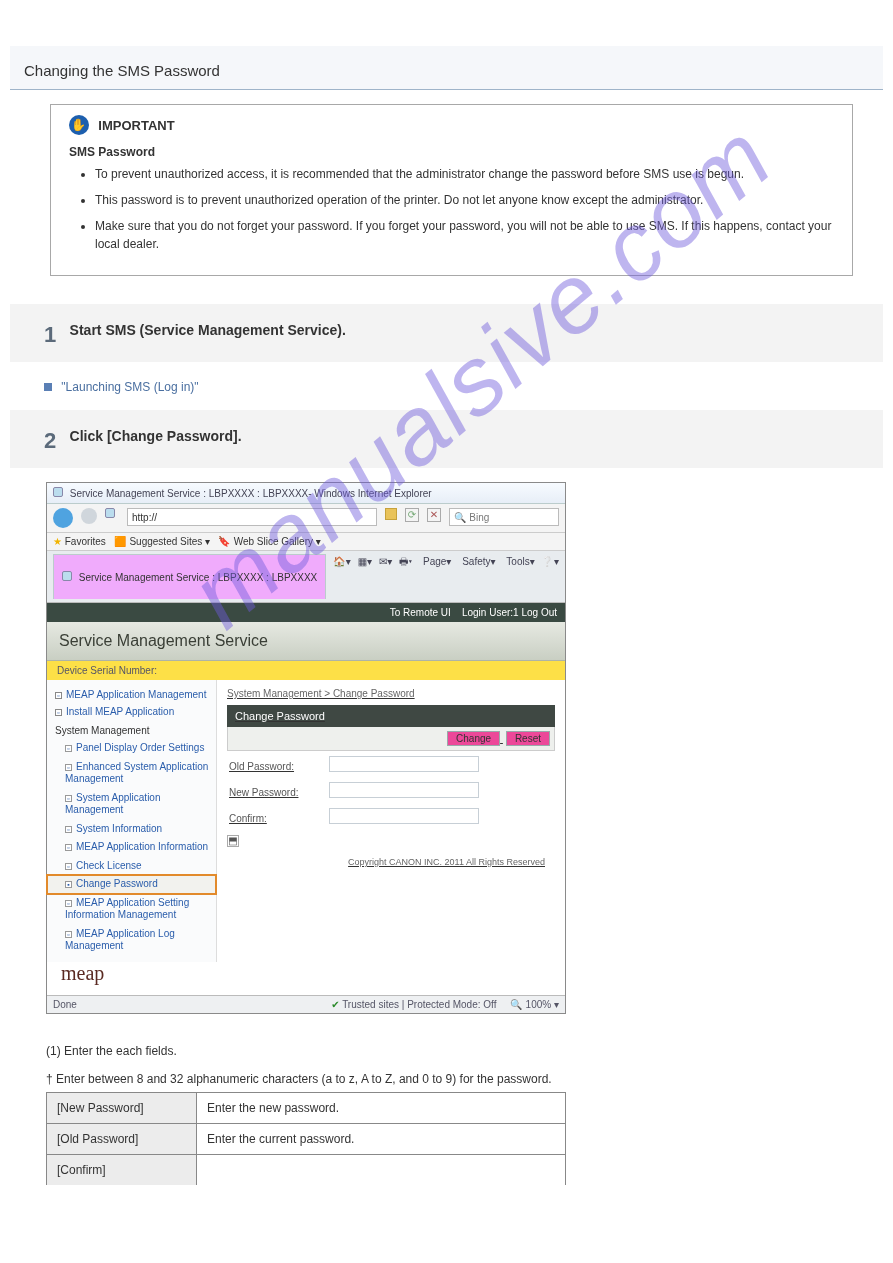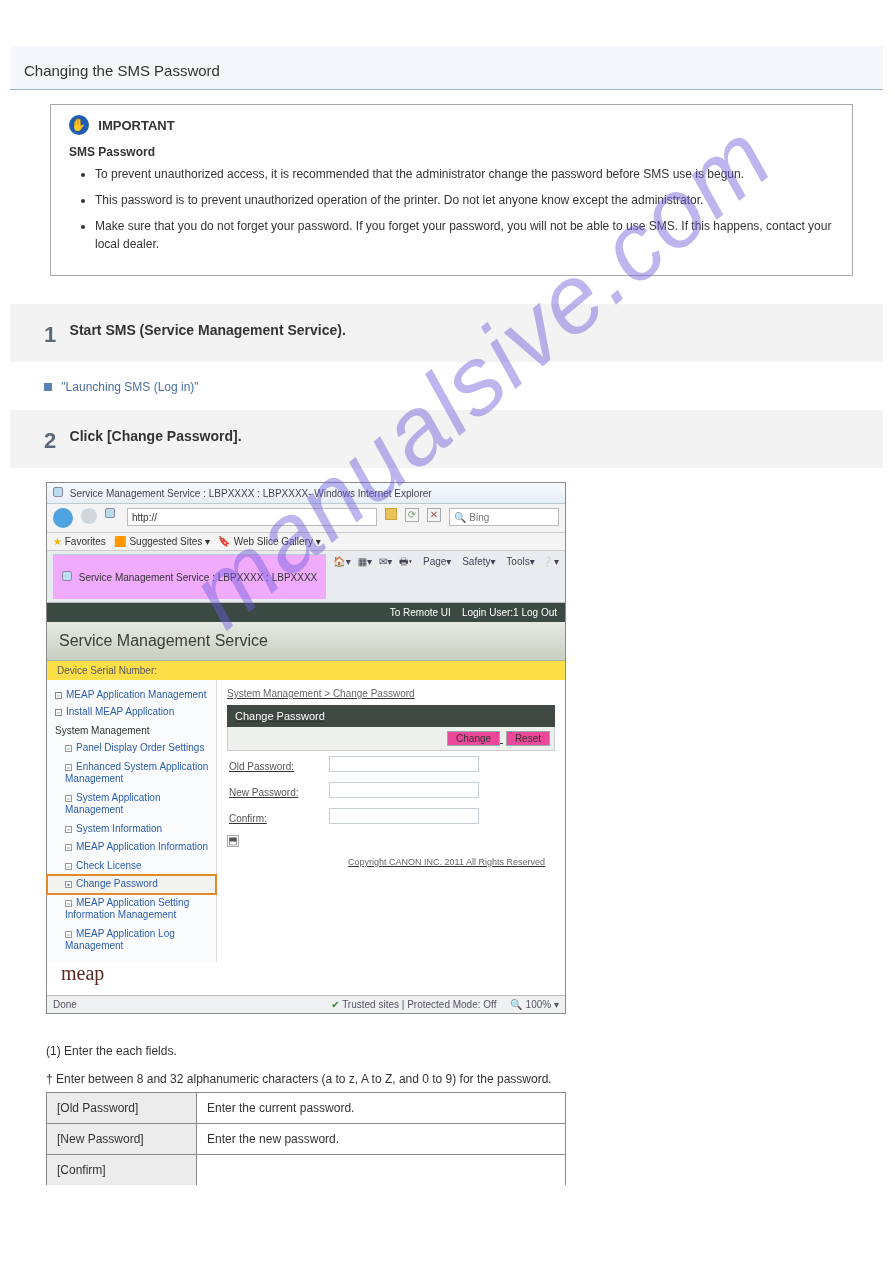--- a/index.html
+++ b/index.html
@@ -240,26 +240,26 @@
 
 
   <div class="fields">
     <div>(1) Enter the each fields.</div>
     <br>
     <span class="dagger">†</span>
     <span>Enter between 8 and 32 alphanumeric characters (a to z, A to Z, and 0 to 9) for the password.</span>
     <table>
       <tbody>
           <tr>
+        <td class="h">[New Password]</td>
+        <td>Enter the new password.</td>
+      </tr>
+      <tr>
         <td class="h">[Old Password]</td>
         <td>Enter the current password.</td>
-      </tr>
-      <tr>
-        <td class="h">[New Password]</td>
-        <td>Enter the new password.</td>
       </tr>
       <tr>
         <td class="h" style="border-bottom:none">[Confirm]</td>
         <td style="border-bottom:none"></td>
       </tr>
     </tbody>
       </table>
   </div>
 
 </div>

